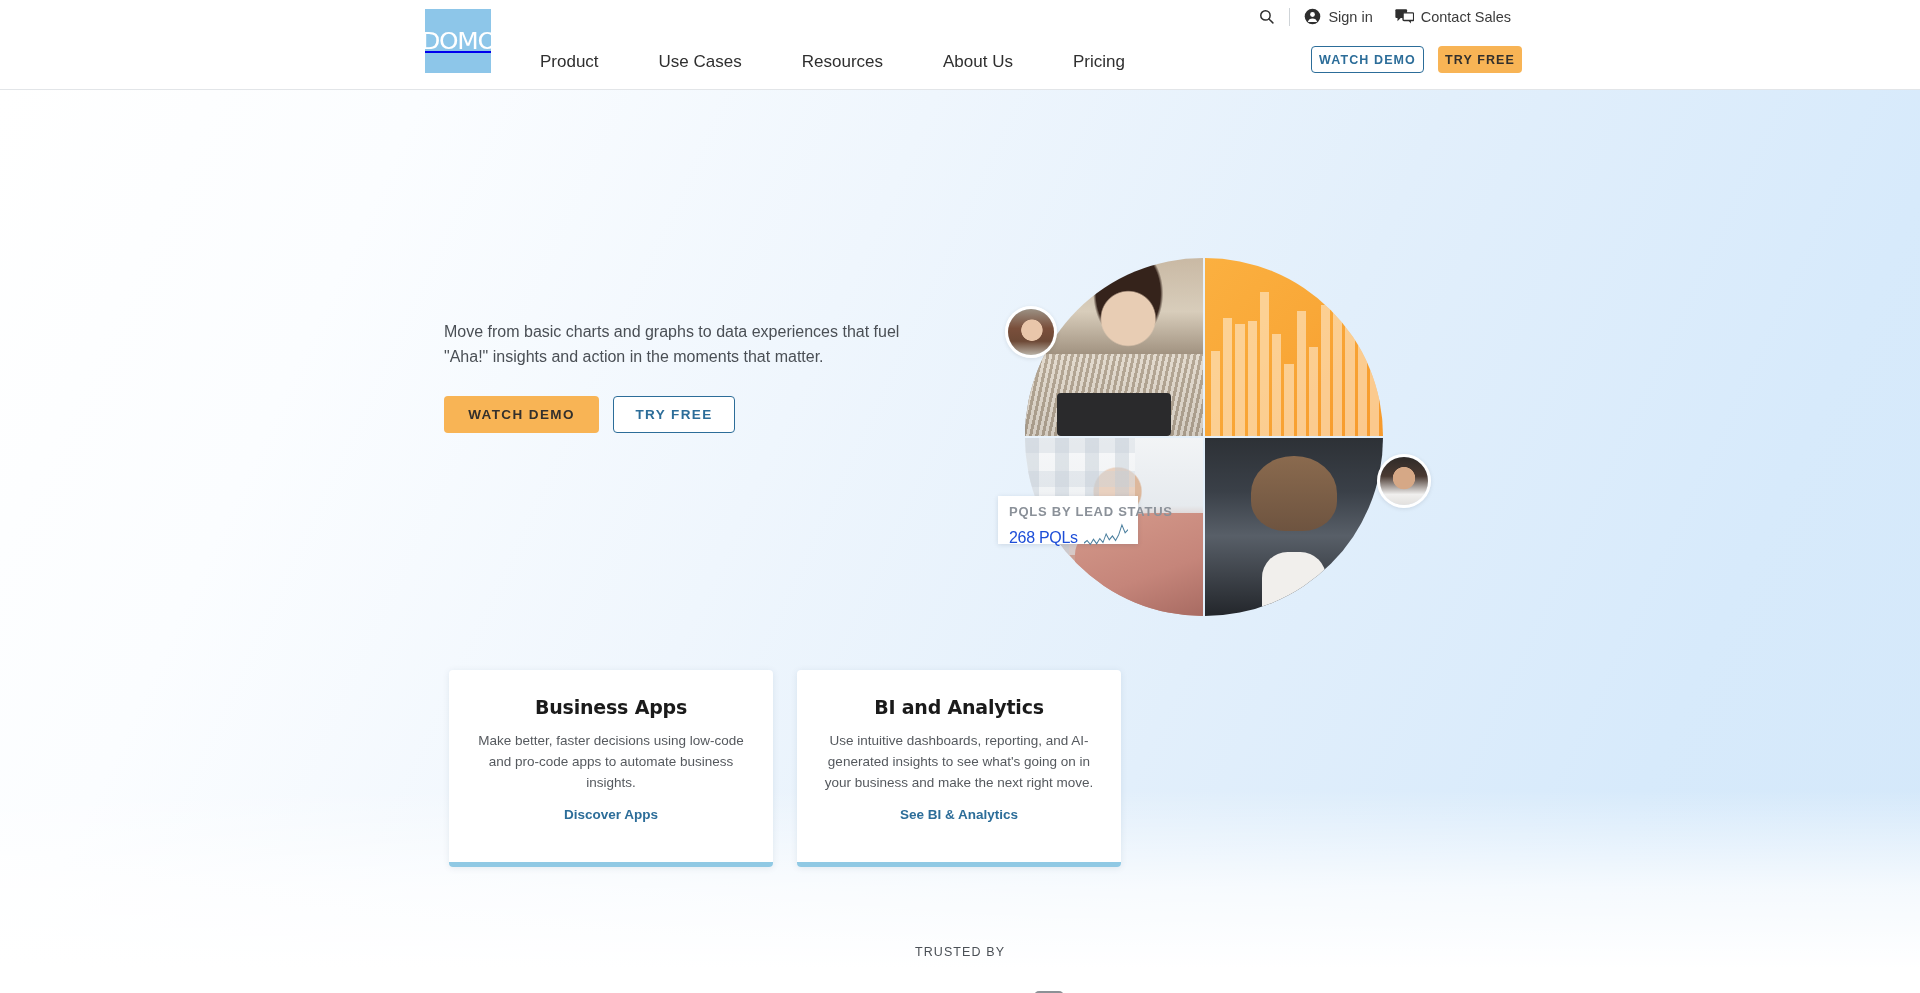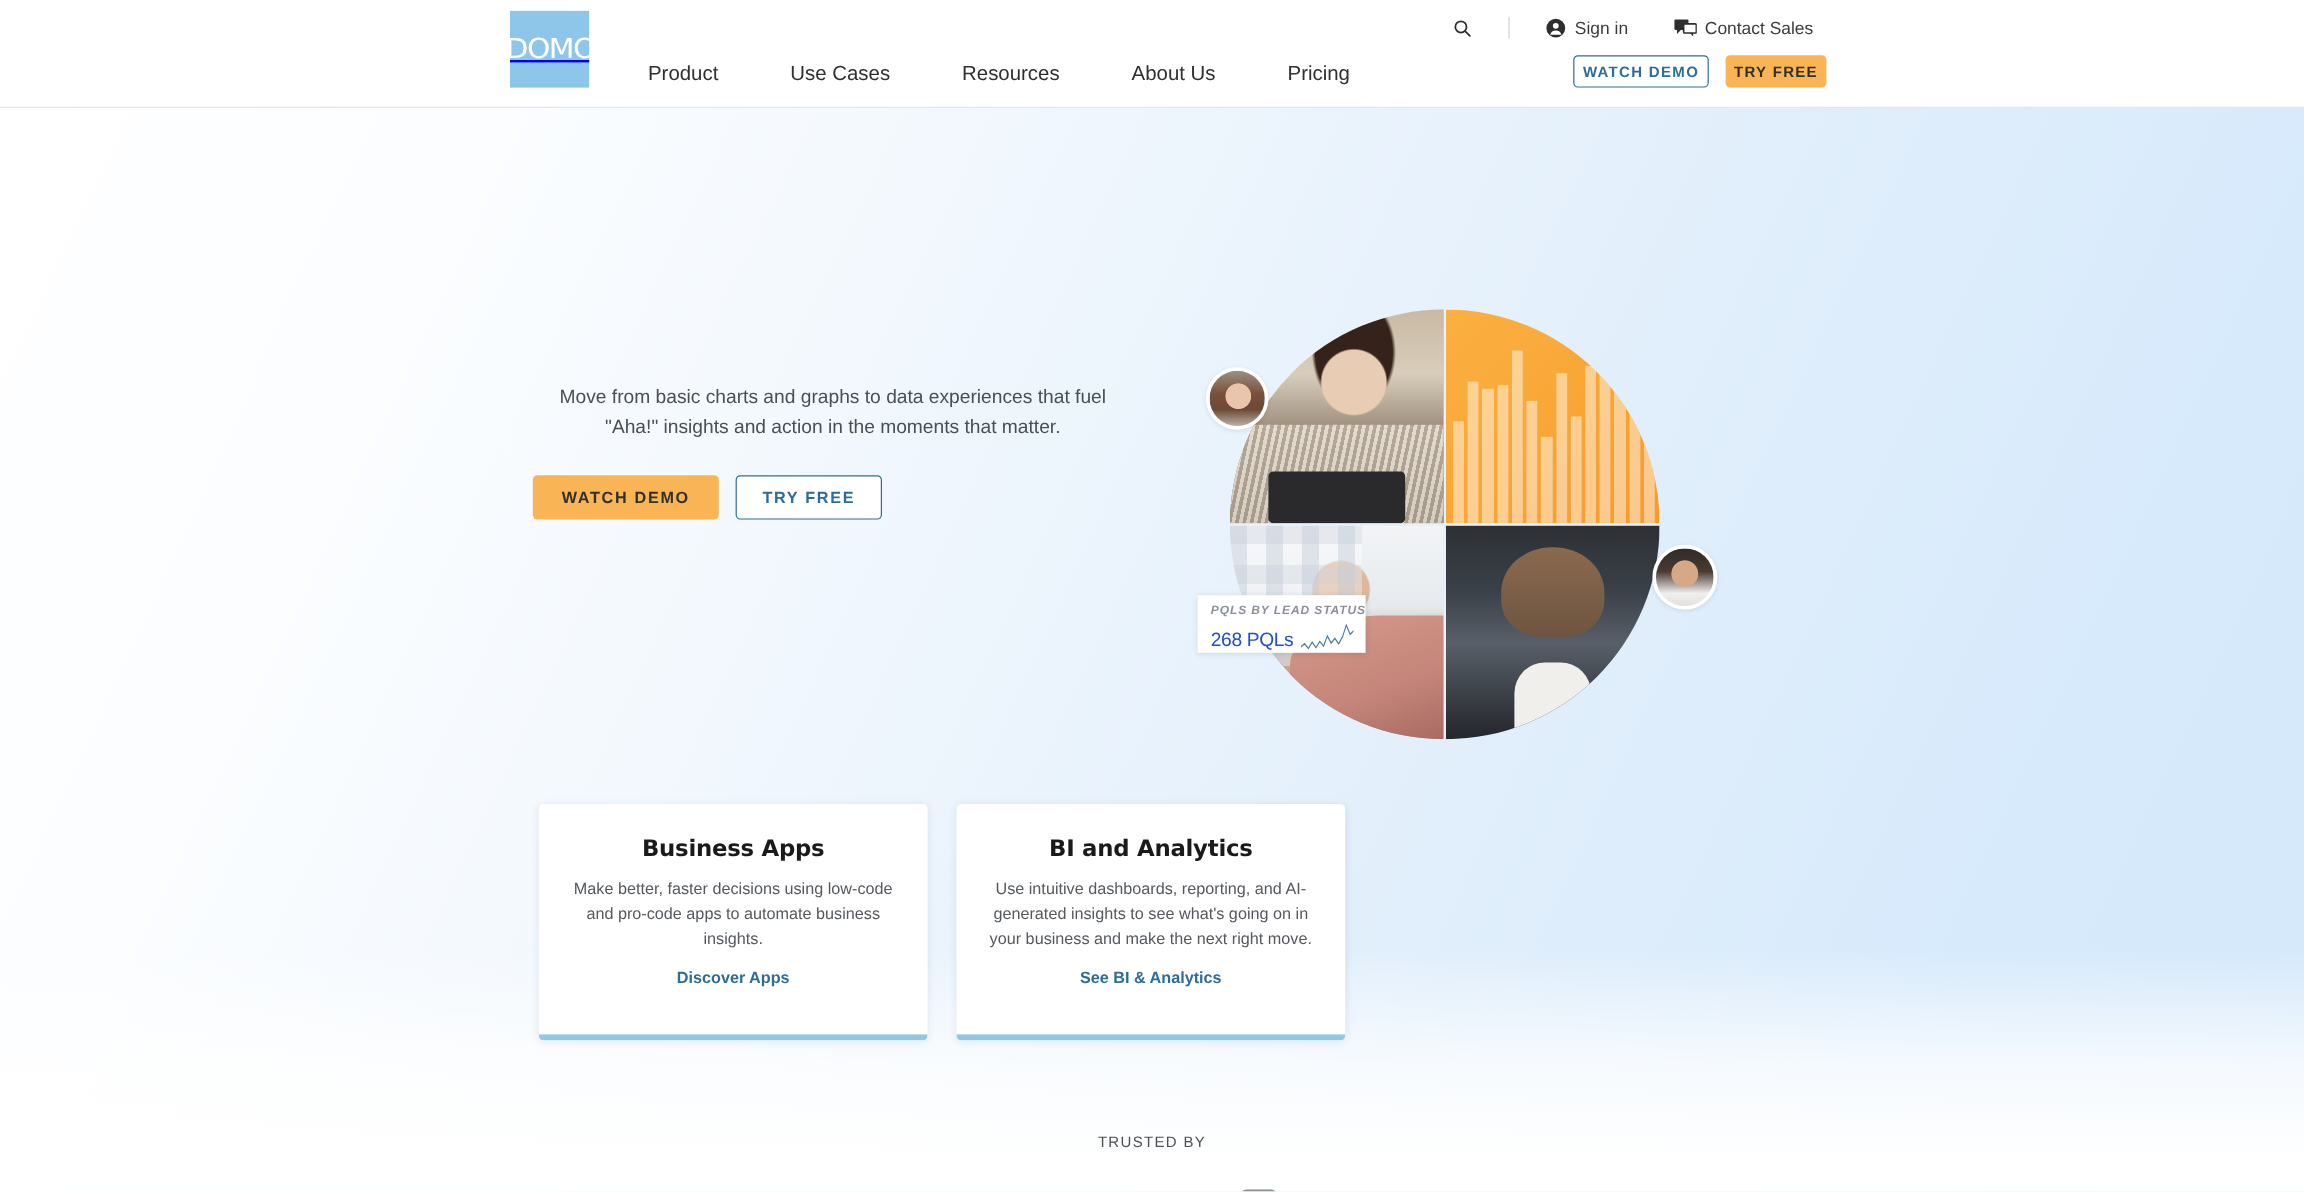--- a/index.html
+++ b/index.html
@@ -61,22 +61,22 @@
     padding: 4px 24px;
     white-space: nowrap;
     line-height: 22px;
   }
 
   .utilnav {
     position: absolute;
     right: 398px;
     top: 8px;
     display: flex;
-    align-items: flex-end;
-    gap: 16px;
+    align-items: flex-start;
+    gap: 0;
     height: 24px;
   }
   .util-item {
     display: flex;
     align-items: center;
     gap: 7px;
     font-size: 14.5px;
     color: #3b3b3b;
     text-decoration: none;
     padding: 0 11px;
@@ -159,21 +159,20 @@
     font-weight: 300;
     color: #1d2b36;
     letter-spacing: -0.3px;
   }
   .hero-sub {
     margin-top: 24px;
     font-size: 16px;
     line-height: 25px;
     color: #4a4f55;
     width: 500px;
-    text-align: center;
   }
   .hero-btns {
     margin-top: 27px;
     display: flex;
     gap: 14px;
   }
   .btn-hero-orange {
     width: 155px; height: 37px;
     background: #f8b455;
     color: #33302c;
@@ -318,26 +317,25 @@
     left: -7px;
     top: 238px;
     width: 140px;
     height: 48px;
     background: #ffffff;
     box-shadow: 0 1px 5px rgba(15,40,70,.13);
     padding: 8px 10px 0 11px;
     z-index: 6;
   }
   .stat-label {
-    font-size: 10px;
+    font-size: 13px;
     font-weight: bold;
     letter-spacing: .75px;
     color: #8b9199;
     white-space: nowrap;
-    font-style: italic;
   }
   .stat-row { display:flex; align-items:flex-end; gap:6px; margin-top:2px; }
   .stat-value {
     font-size: 16px;
     font-weight: 400;
     color: #1d4ed8;
     white-space: nowrap;
     letter-spacing: -.3px;
   }
   .spark { width: 52px; height: 26px; display:block; }

